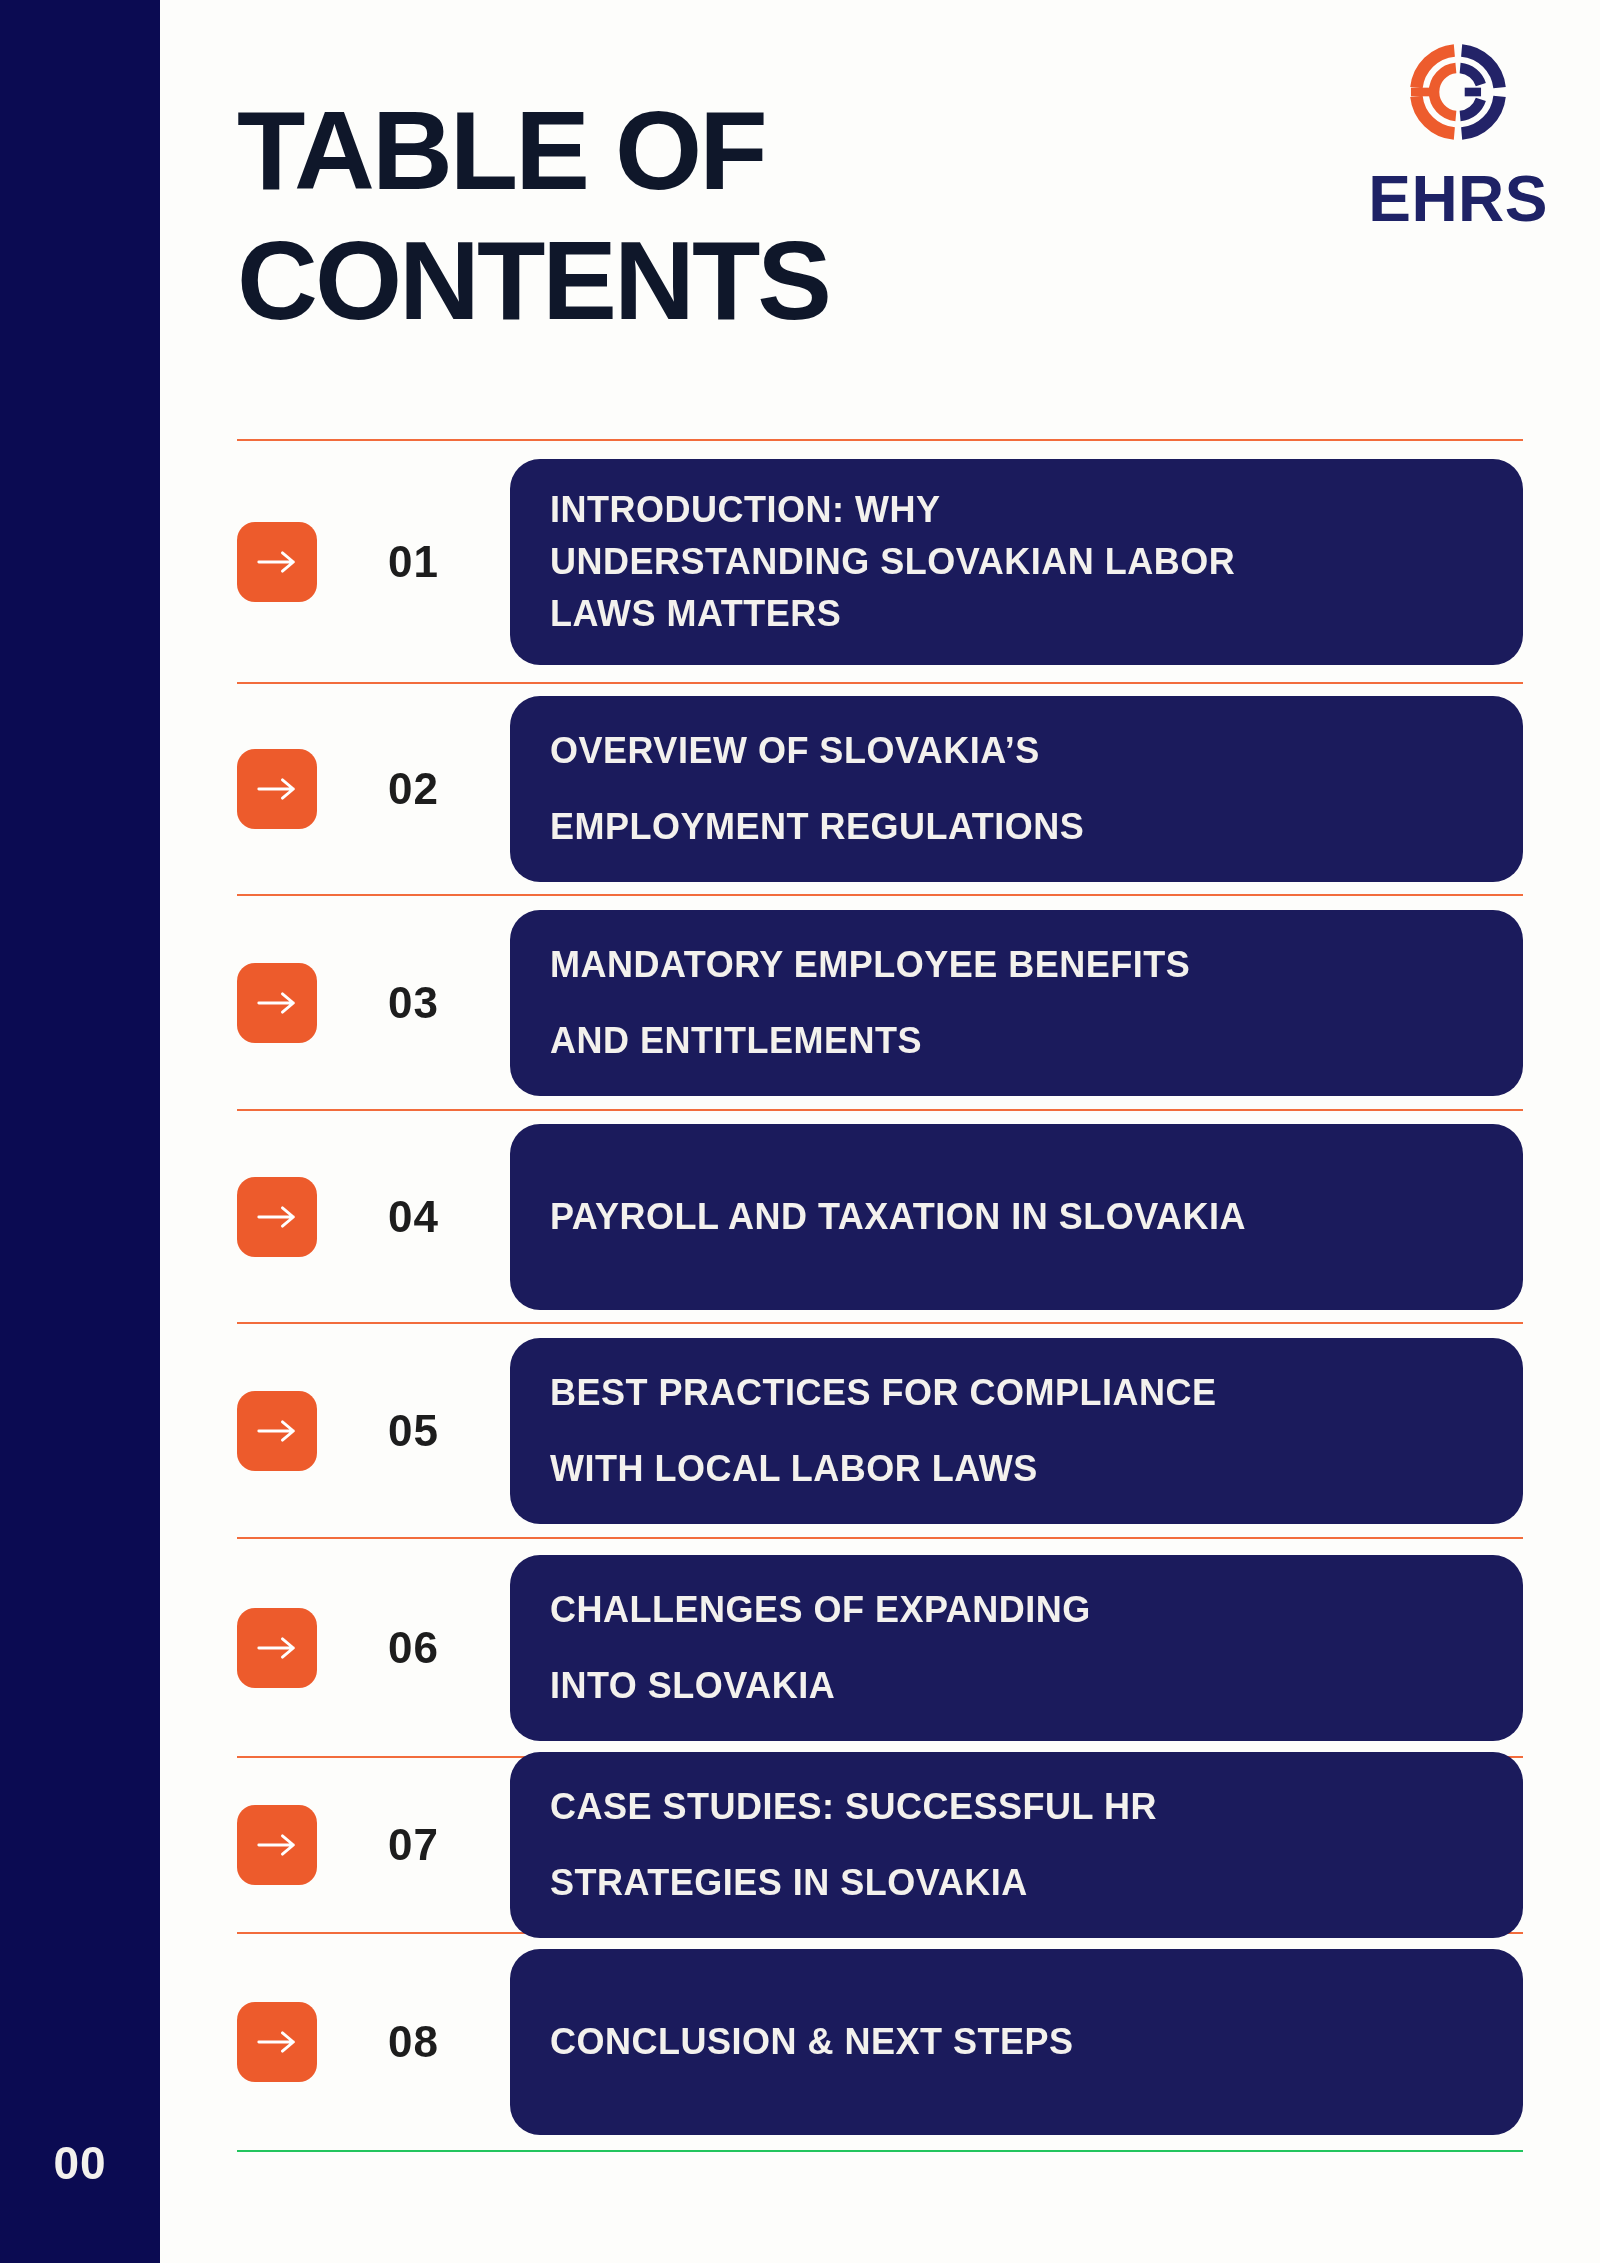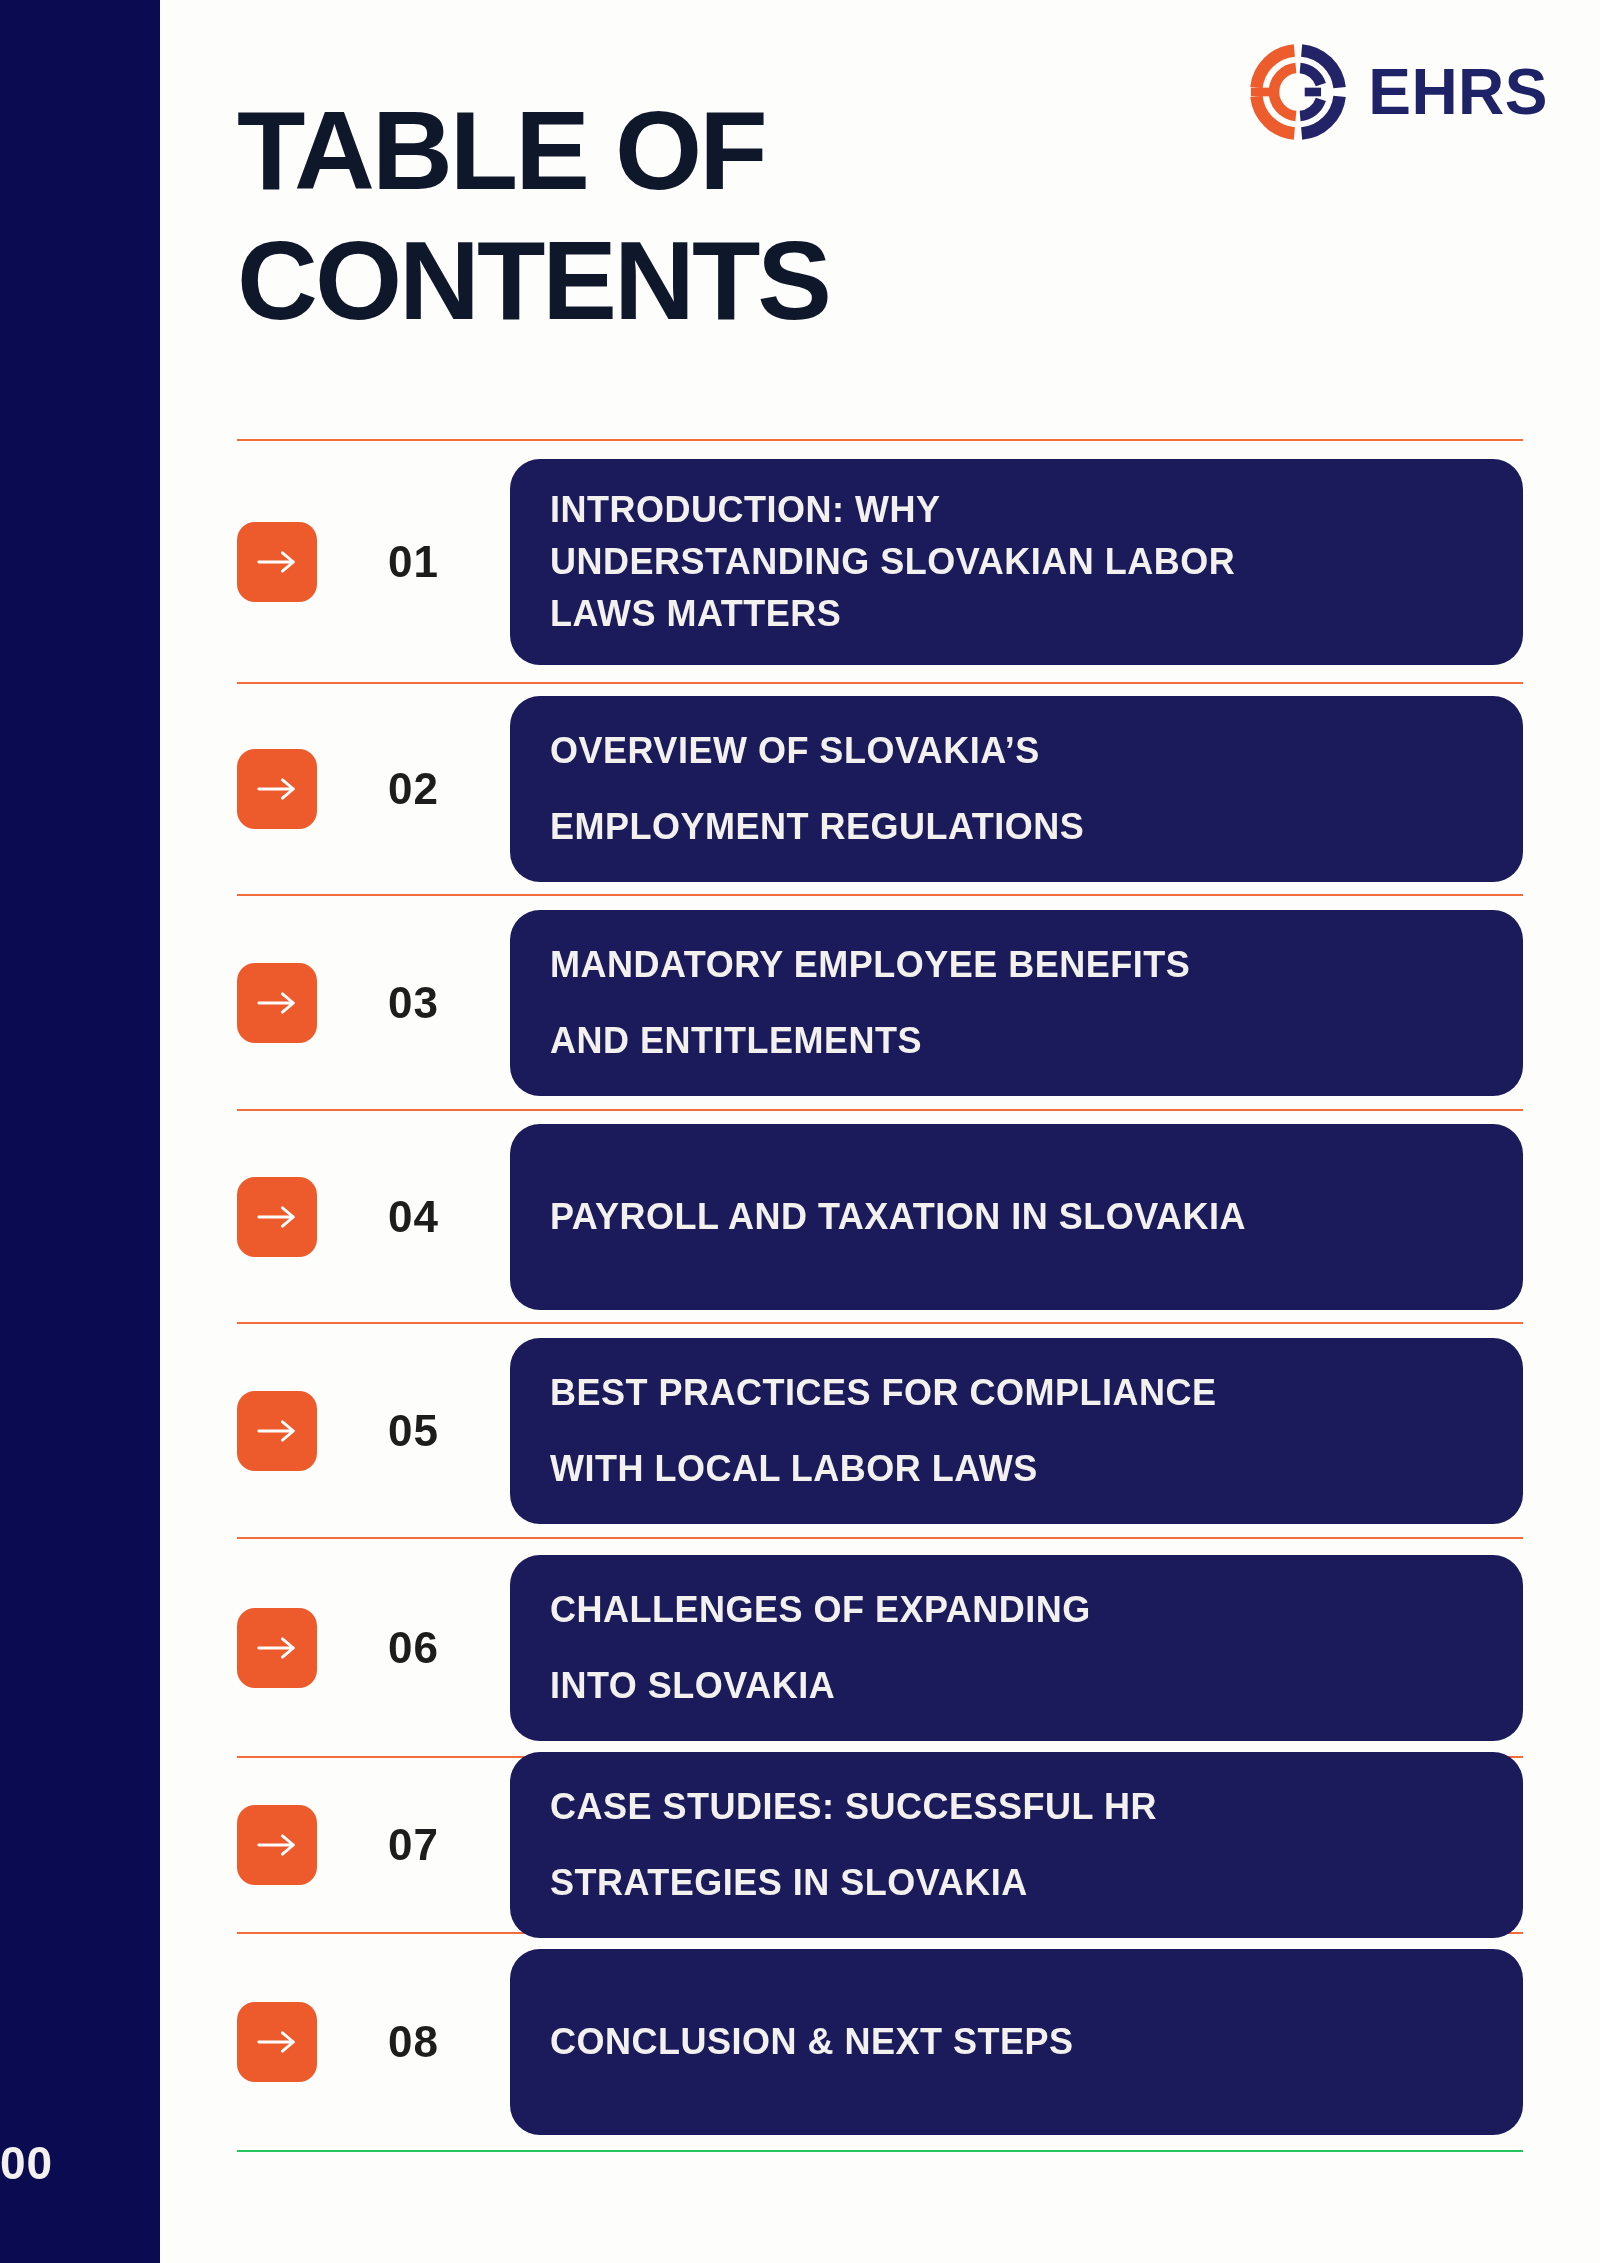--- a/index.html
+++ b/index.html
@@ -9,27 +9,27 @@
     font-family:"Liberation Sans","DejaVu Sans",sans-serif;
     overflow:hidden; position:relative;
   }
   
   .side-band{
     position:absolute; left:0; top:0; width:160px; height:2263px;
     background:#0B0B52;
   }
   .page-num{
     position:absolute; left:0; top:2136px; width:160px;
-    text-align:left; font-size:46px; font-weight:800;
+    text-align:center; font-size:46px; font-weight:800;
     color:#F3F1ED; letter-spacing:1px;
   }
   
   .brand{
     position:absolute; top:44px; right:52px;
-    display:flex; align-items:center; gap:22px;
+    display:flex; align-items:center; gap:22px;flex-direction:column;
   }
   .brand svg{ display:block; }
   .brand-name{
     font-size:64px; font-weight:800; color:#1E2266; letter-spacing:0.5px;
   }
   
   .page-title{
     position:absolute; left:237px; top:86px;
     font-size:112px; line-height:130px; font-weight:800;
     letter-spacing:-3px; color:#0f172a;

